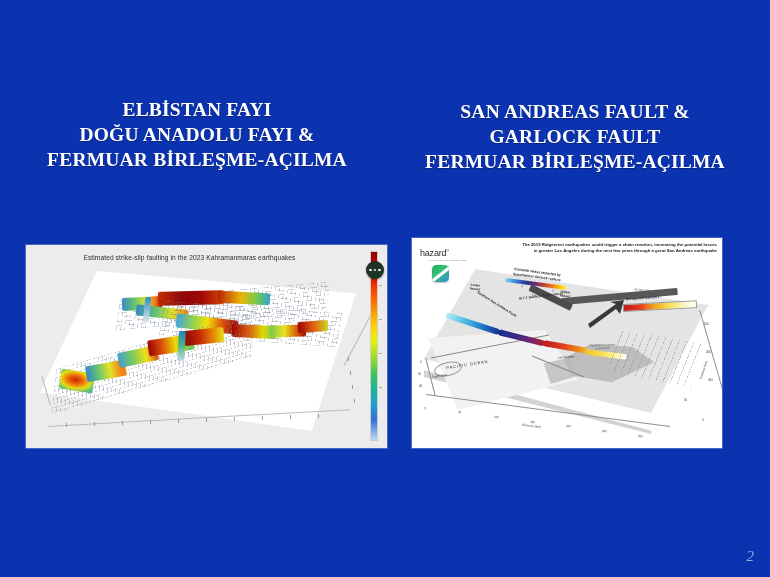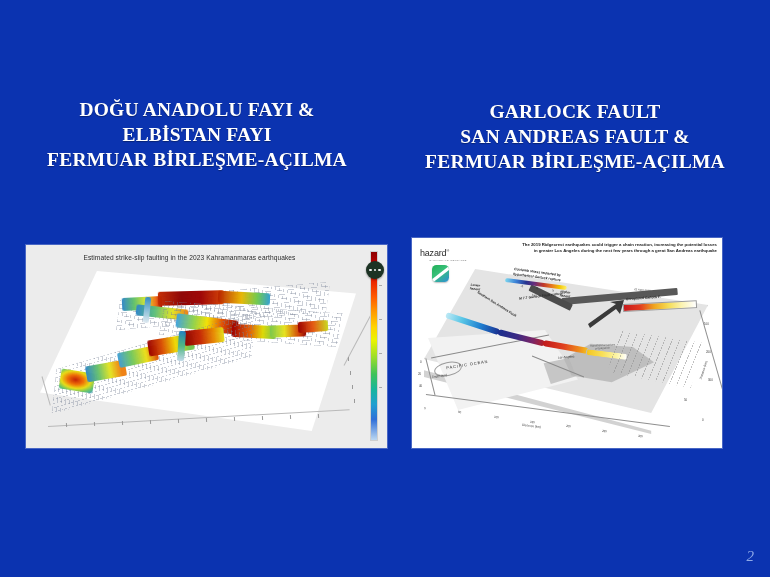--- a/index.html
+++ b/index.html
@@ -183,28 +183,28 @@
     color:#8ea9e8;font-size:15px;font-style:italic;
     font-family:"Liberation Serif",serif;
   }
 </style>
 </head>
 <body>
 
 <div class="slide">
 
   <div class="title-block" id="title-left">
+    <span class="ln">ELBİSTAN FAYI</span>
     <span class="ln">DOĞU ANADOLU FAYI &amp;</span>
-    <span class="ln">ELBİSTAN FAYI</span>
     <span class="ln">FERMUAR BİRLEŞME-AÇILMA</span>
   </div>
 
   <div class="title-block" id="title-right">
+    <span class="ln">SAN ANDREAS FAULT &amp;</span>
     <span class="ln">GARLOCK FAULT</span>
-    <span class="ln">SAN ANDREAS FAULT &amp;</span>
     <span class="ln">FERMUAR BİRLEŞME-AÇILMA</span>
   </div>
 
   <div class="figure" id="fig-left">
     <div class="lf-canvas">
 
       <div class="lf-title">Estimated strike-slip faulting in the 2023 Kahramanmaras earthquakes</div>
 
       <div class="lf-plane"></div>
 

